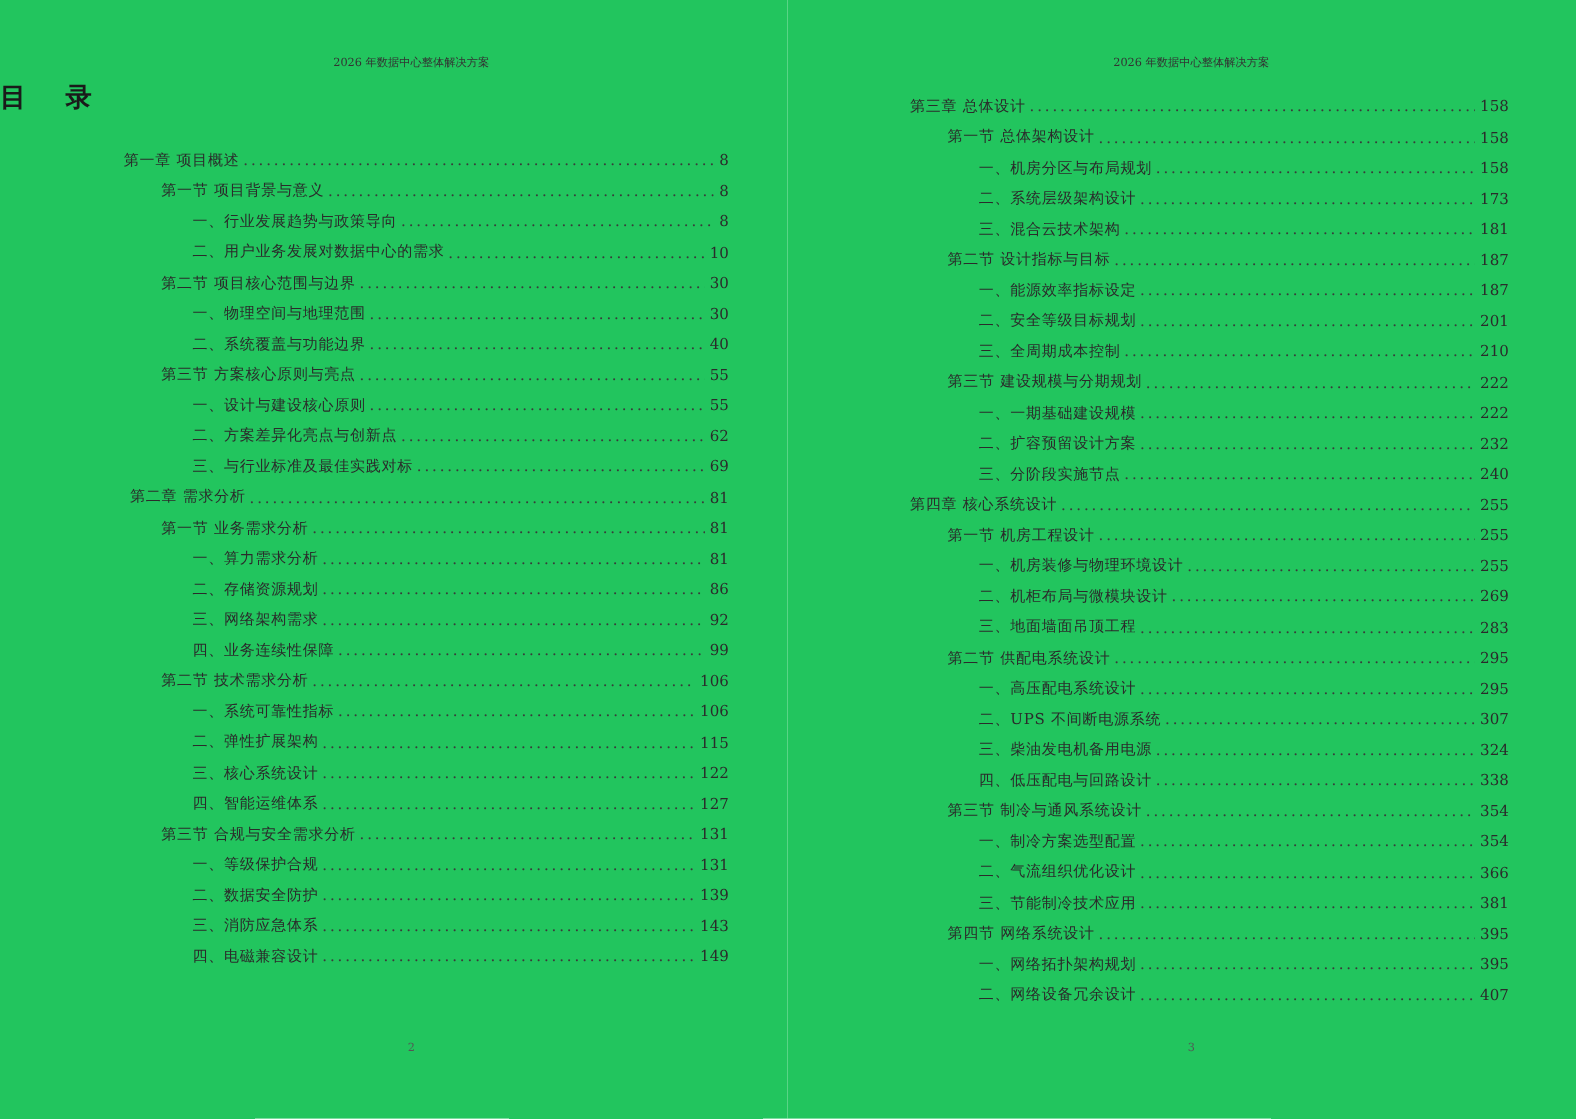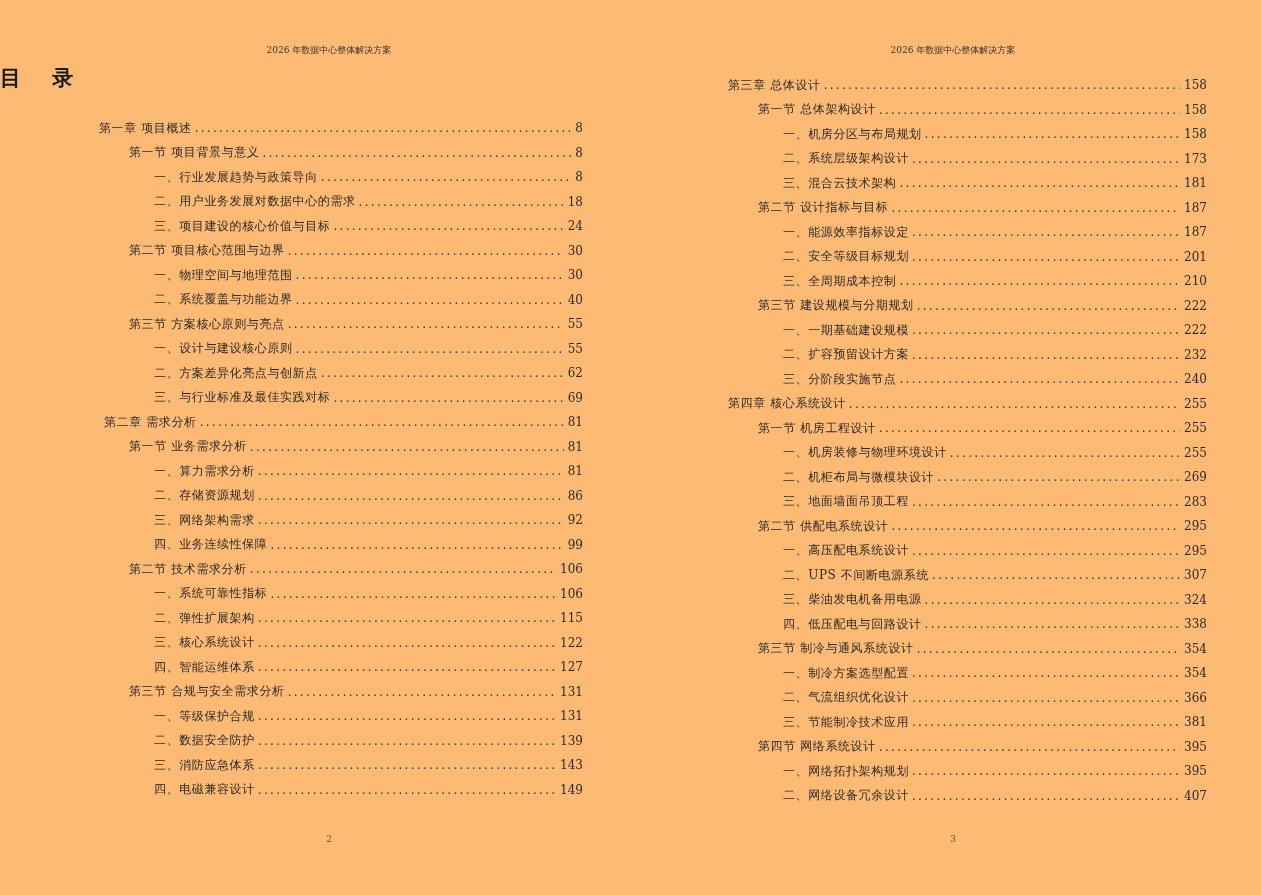--- a/index.html
+++ b/index.html
@@ -12,21 +12,21 @@
       height: 895px;
       position: relative;
       overflow: hidden;
       font-family: "DejaVu Serif", "Liberation Serif", serif;
       color: #2a2a2a;
     }
     .page {
       position: absolute;
       top: 0;
       height: 895px;
-      background: #fdba74;
+      background: #22c55e;
     }
     .page-left { left: 0; width: 630px; }
     .page-right { left: 630px; width: 631px; }
 
     .running-header {
       position: absolute;
       top: 44px;
       font-size: 9px;
       color: #333;
       text-align: center;
@@ -122,26 +122,21 @@
         <span class="toc-page">8</span>
       </li>
       <li class="toc-row level-2">
         <span class="toc-label">一、行业发展趋势与政策导向</span>
         <span class="toc-leader"></span>
         <span class="toc-page">8</span>
       </li>
       <li class="toc-row level-2">
         <span class="toc-label">二、用户业务发展对数据中心的需求</span>
         <span class="toc-leader"></span>
-        <span class="toc-page">18</span>
-      </li>
-      <li class="toc-row level-2">
-        <span class="toc-label">三、项目建设的核心价值与目标</span>
-        <span class="toc-leader"></span>
-        <span class="toc-page">24</span>
+        <span class="toc-page">10</span>
       </li>
       <li class="toc-row level-1">
         <span class="toc-label">第二节  项目核心范围与边界</span>
         <span class="toc-leader"></span>
         <span class="toc-page">30</span>
       </li>
       <li class="toc-row level-2">
         <span class="toc-label">一、物理空间与地理范围</span>
         <span class="toc-leader"></span>
         <span class="toc-page">30</span>

